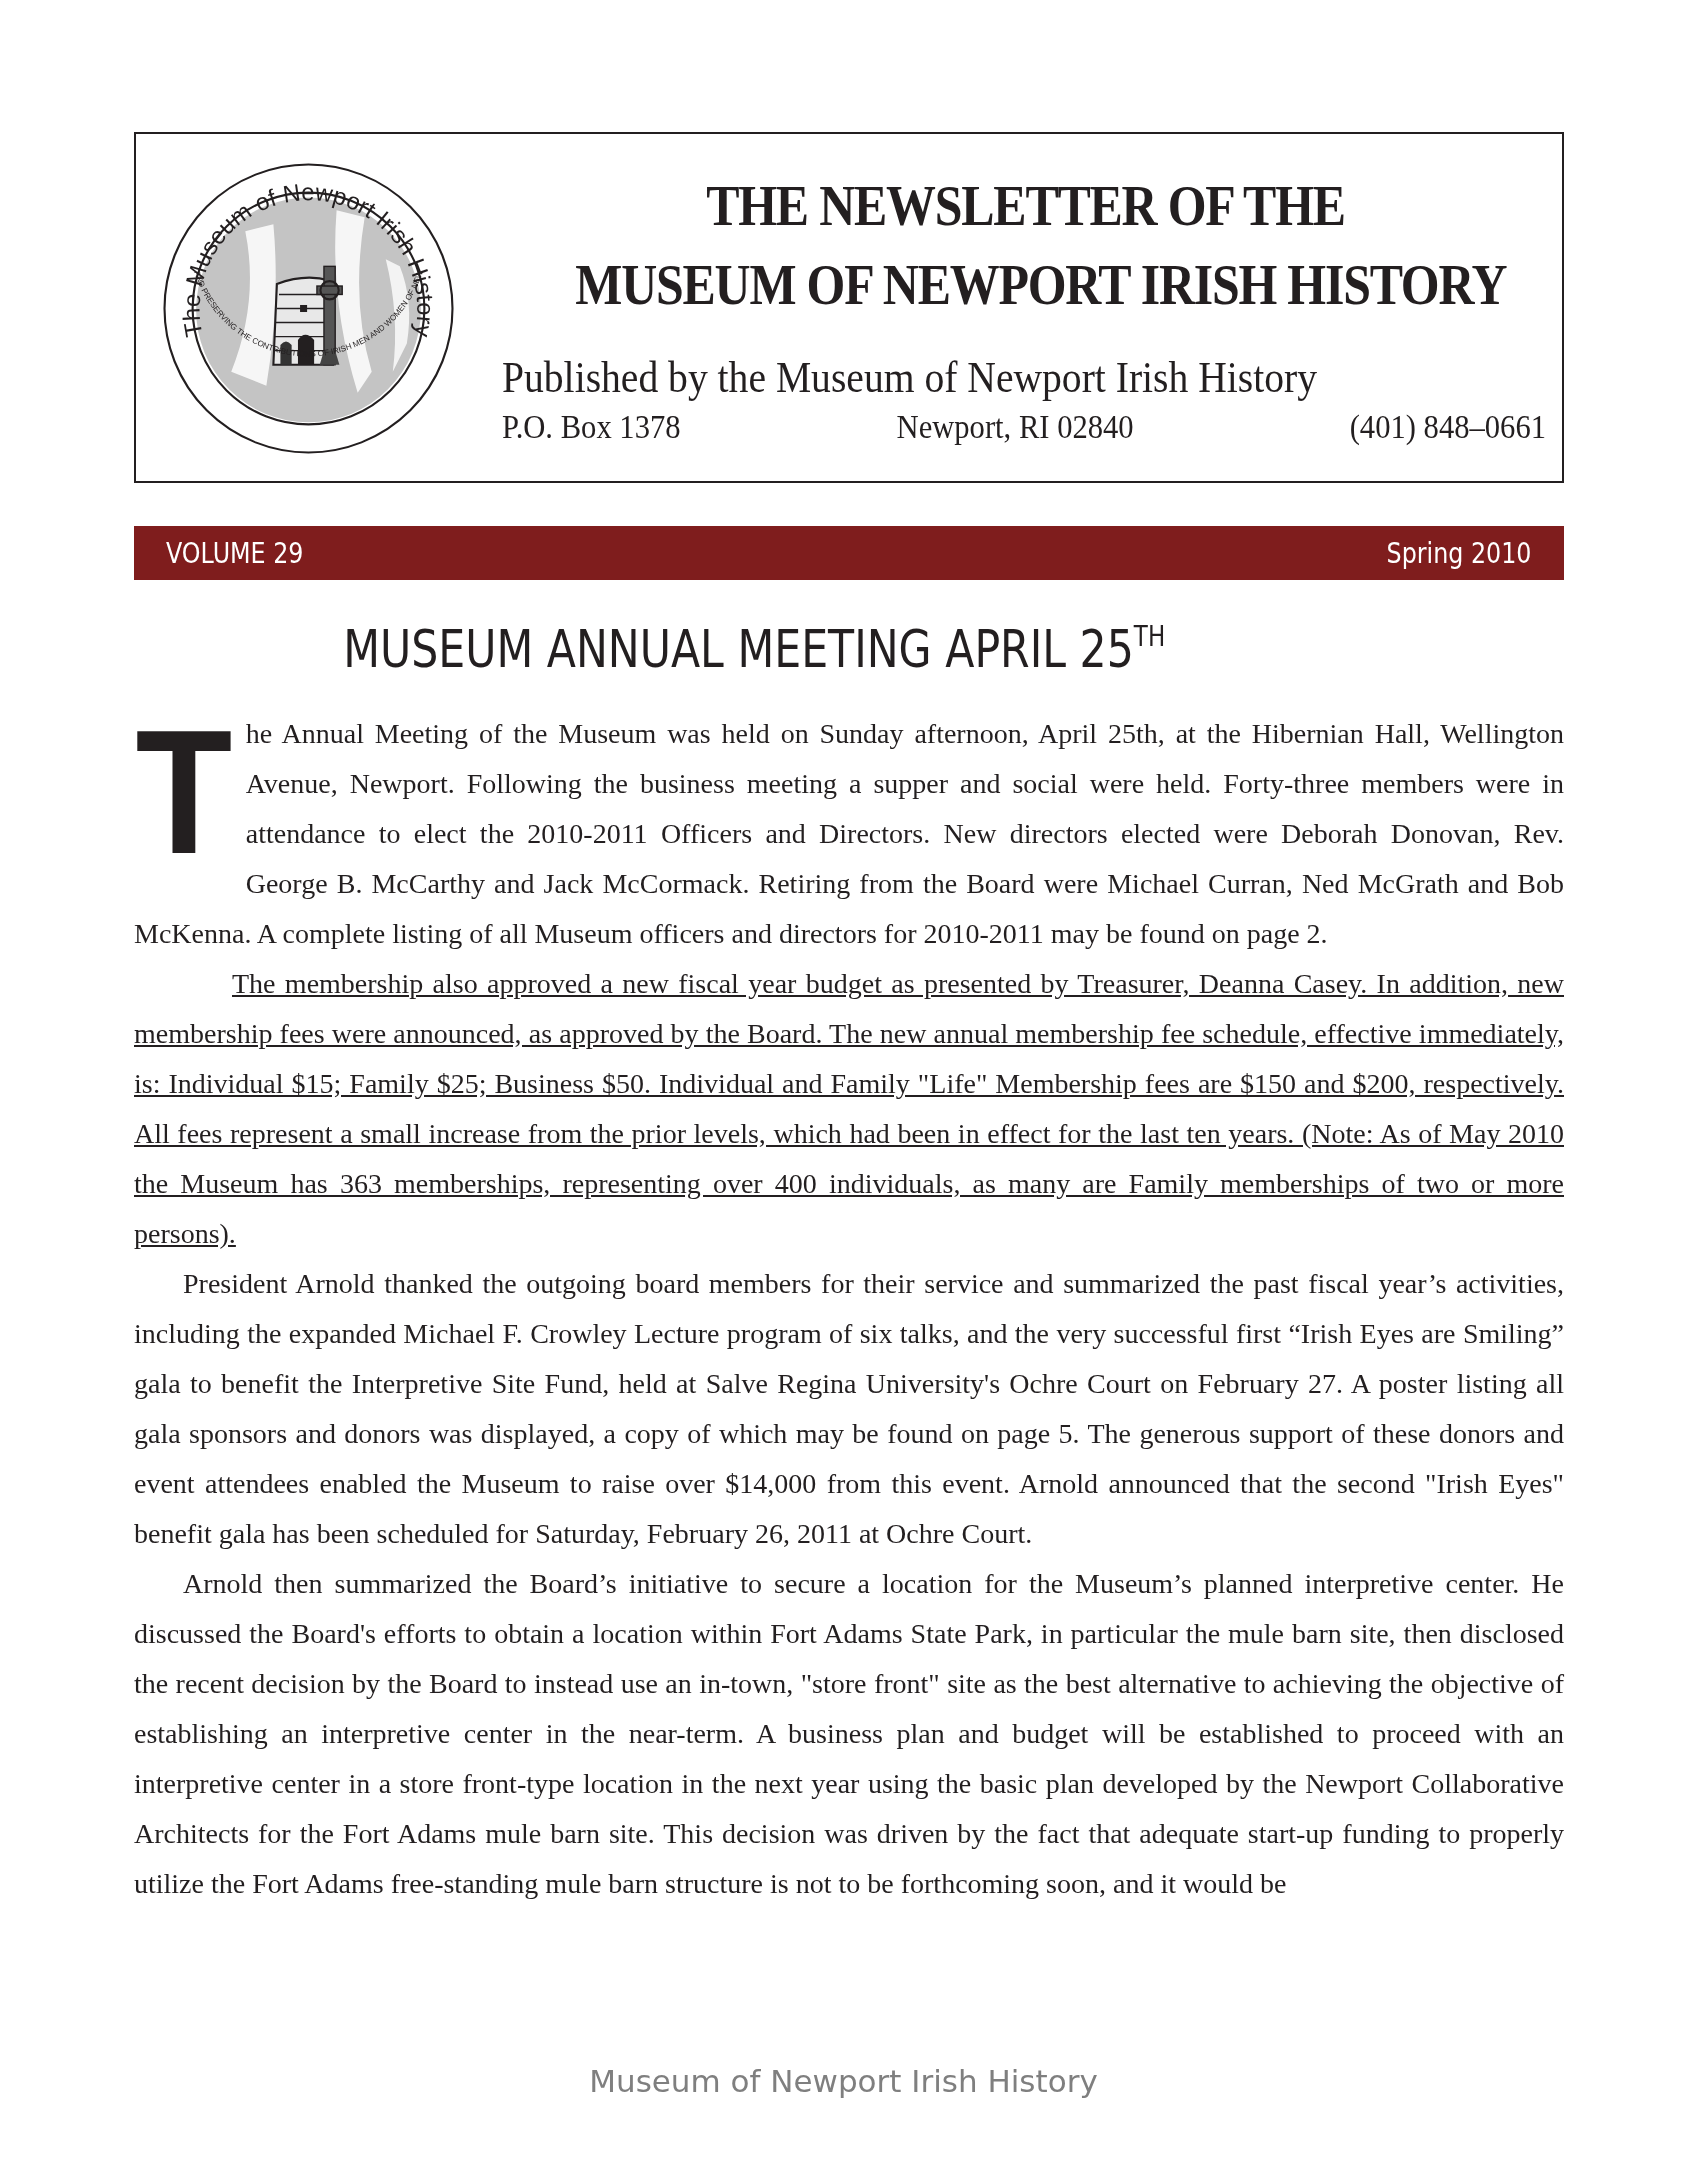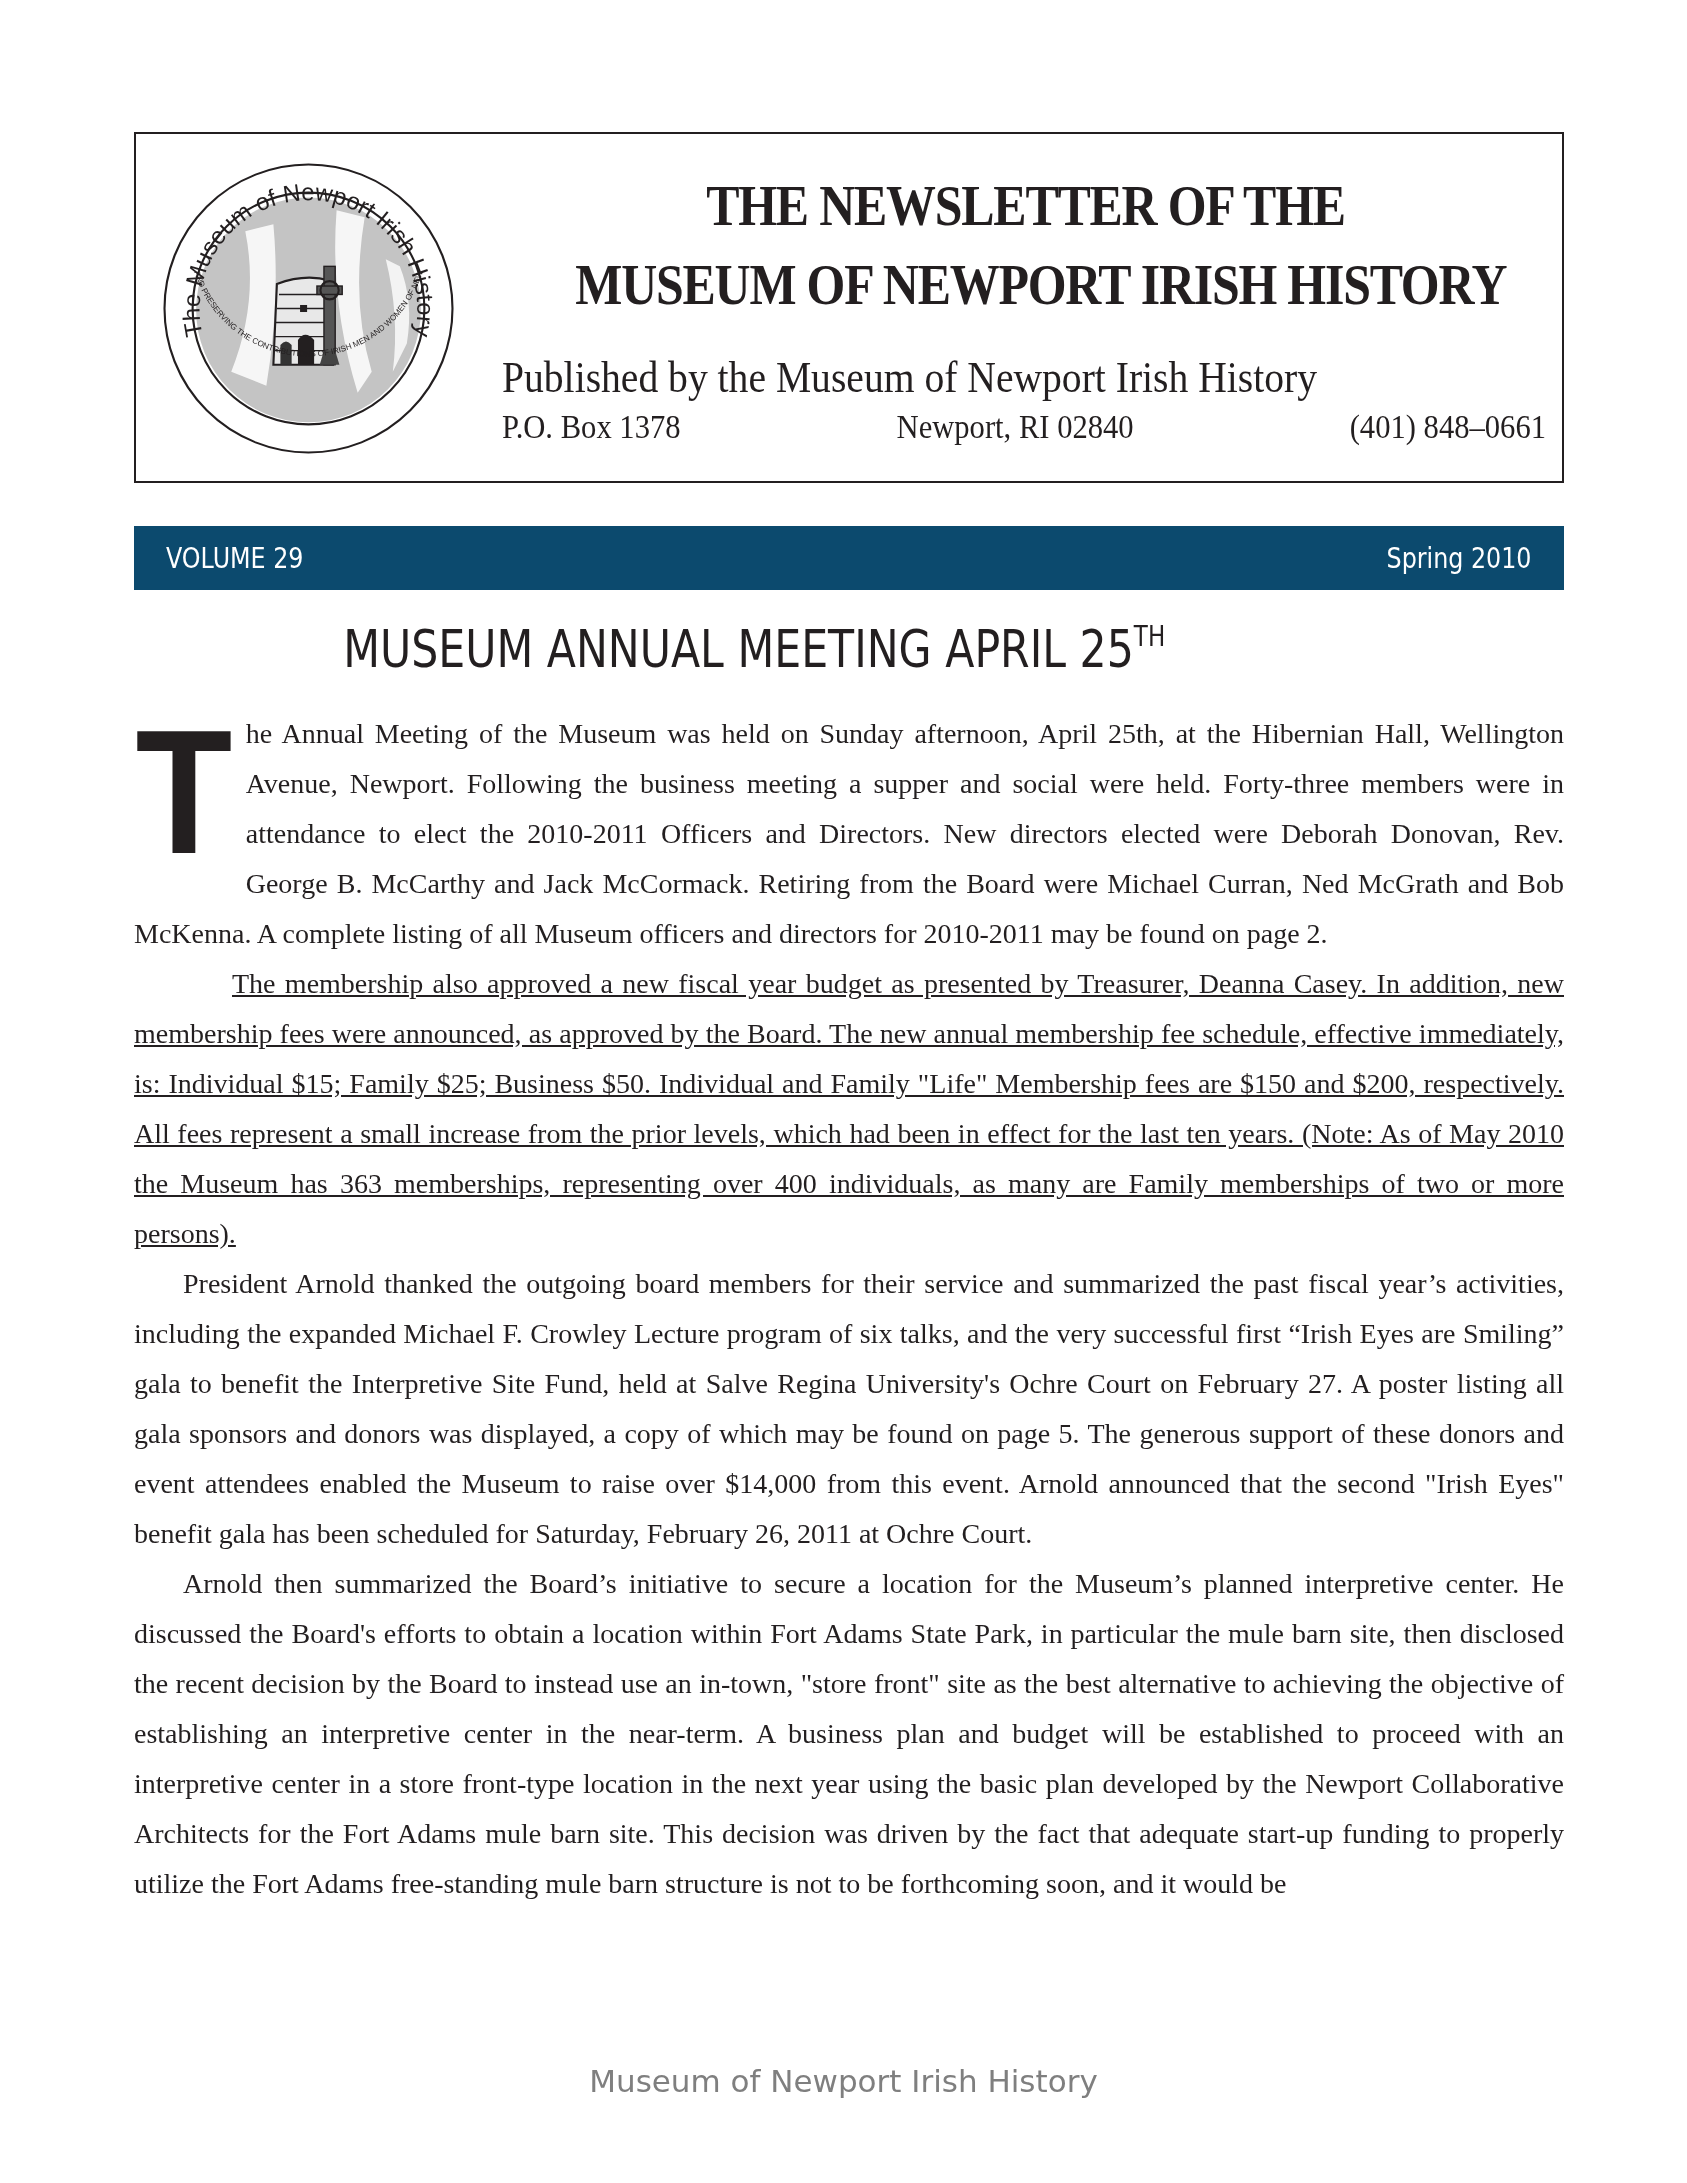--- a/index.html
+++ b/index.html
@@ -21,22 +21,22 @@
     font-family: "Liberation Serif", serif; font-size: 44px; white-space: nowrap;
     transform: scaleX(0.9); transform-origin: left top;
   }
   .mast-contact {
     position: absolute; left: 366px; top: 274px; width: 1160px;
     font-family: "Liberation Serif", serif; font-size: 34px; white-space: nowrap;
     display: flex; justify-content: space-between; transform: scaleX(0.9); transform-origin: left top;
   }
 
   .volbar {
-    position: absolute; left: 134px; top: 526px; width: 1430px; height: 64px;
-    background: #0c4a6e; color: #ffffff;
+    position: absolute; left: 134px; top: 526px; width: 1430px; height: 54px;
+    background: #7f1d1d; color: #ffffff;
     font-family: "DejaVu Sans", sans-serif; font-size: 28px;
     display: flex; justify-content: space-between; align-items: center;
     padding: 0 32px; box-sizing: border-box;
   }
   .volbar span { transform: scaleX(0.85); display: inline-block; }
   .volbar .left { transform-origin: left center; }
   .volbar .right { transform-origin: right center; }
 
   .headline {
     position: absolute; left: 0; top: 619px; width: 1508px; text-align: center;

